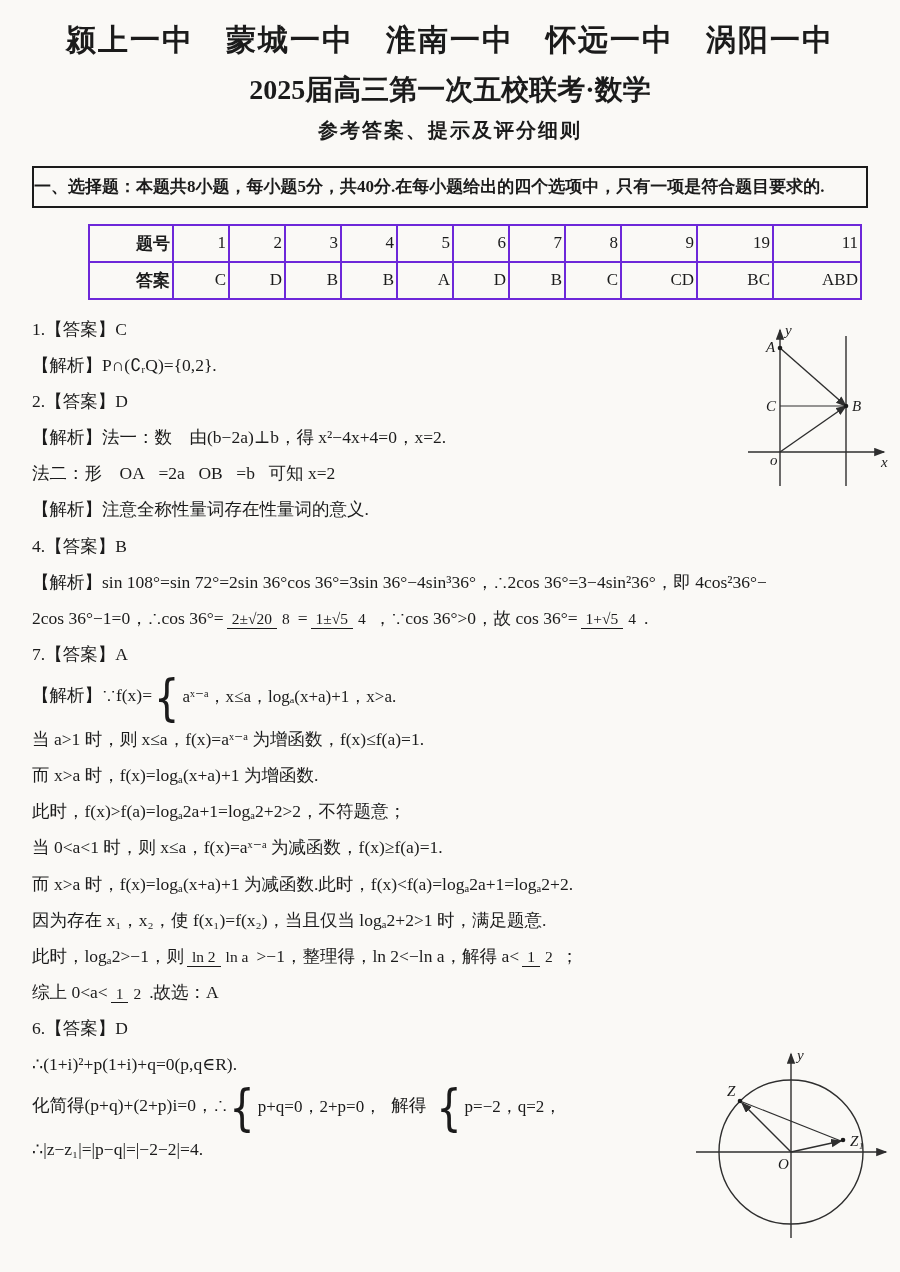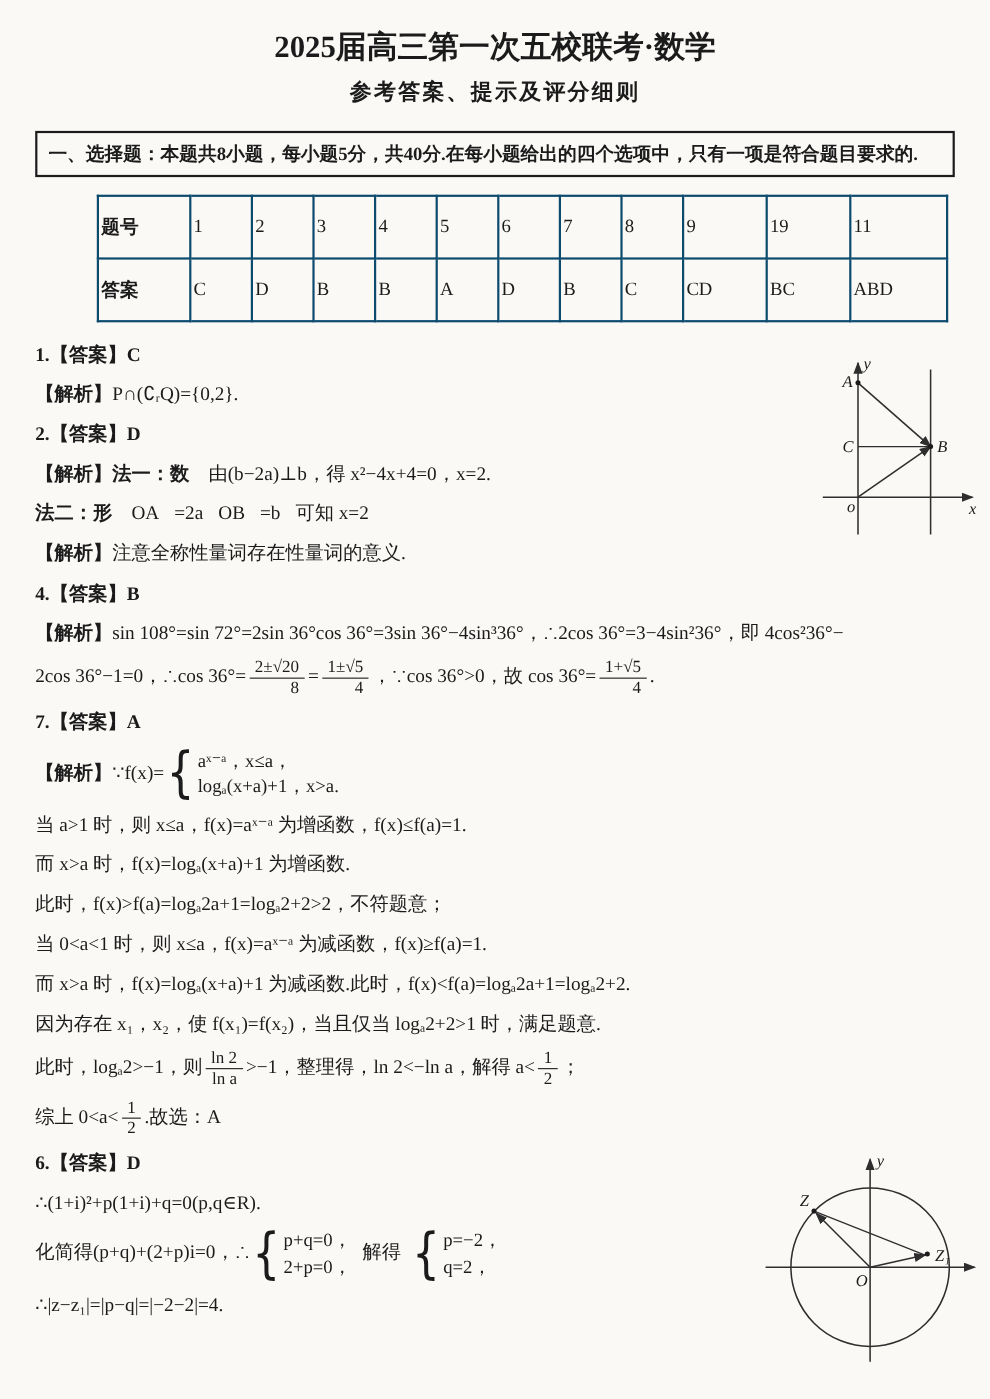--- a/index.html
+++ b/index.html
@@ -8,60 +8,61 @@
     background:#faf9f6;color:#1b1b1b;
     font-family:"Liberation Serif","DejaVu Serif",serif;
   }
   .page{padding:14px 28px 0 28px;position:relative;}
   .title{text-align:center;font-weight:bold;}
   .t1{font-size:30px;letter-spacing:2px;margin-top:6px;}
   .t2{font-size:28px;margin-top:10px;}
   .t3{font-size:20px;margin-top:8px;letter-spacing:2px;}
   .instruction-box{
     border:2px solid #1b1b1b;font-weight:bold;font-size:17px;
-    padding:7px 10px;margin:22px 4px 16px 4px;line-height:1.4;
+    padding:7px 0;margin:22px 4px 16px 4px;line-height:1.4;
   }
   table.answer-table{border-collapse:collapse;margin:0 0 16px 60px;}
   table.answer-table td{
-    border:2px solid #0c4a6e;text-align:left;font-size:17px;
-    padding:16px 2px;height:22px;
+    border:2px solid #6d28d9;text-align:right;font-size:17px;
+    padding:6px 2px;height:22px;
   }
   table.answer-table td:first-child{font-weight:bold;}
   .content{font-size:17.5px;padding:0 4px;}
   .line{margin:9px 0;line-height:1.55;}
-  .lbl{font-weight:bold;}
+  .lbl{font-weight:normal;}
   .frac{
-    display:inline-flex;flex-direction:column;align-items:flex-end;
+    display:inline-flex;align-items:flex-start;
     vertical-align:middle;margin:0 3px;line-height:1.15;font-size:15.5px;
   }
   .frac .num{padding:0 5px;border-bottom:1.4px solid #1b1b1b;}
   .frac .den{padding:0 5px;}
   .cases{display:inline-flex;align-items:center;vertical-align:middle;margin:0 2px;}
   .cases .brace{
     font-size:40px;font-weight:400;line-height:1;transform:scaleY(1.25);
     font-family:"DejaVu Sans",sans-serif;margin-right:3px;
   }
-  .cases .stack{display:inline-flex;flex-direction:column;font-size:17px;line-height:1.4;}
+  .cases .stack{display:inline-flex;flex-direction:row;font-size:17px;line-height:1.4;}
   .solve-mid{margin:0 8px;}
   .diagram{position:absolute;}
   #diagram1{left:742px;top:320px;}
   #diagram2{left:686px;top:1046px;}
   svg line, svg circle.shape{stroke:#2e2e2e;stroke-width:1.4;fill:none;}
   svg .thin{stroke-width:1.1;}
   svg .dot{fill:#1b1b1b;stroke:none;}
   svg text{
     font-family:"Liberation Serif","DejaVu Serif",serif;
     font-style:italic;font-size:15px;fill:#1b1b1b;
   }
 </style>
 </head>
 <body>
 
 <div class="page">
 
+  <div class="title t1">颍上一中　蒙城一中　淮南一中　怀远一中　涡阳一中</div>
   <div class="title t2">2025届高三第一次五校联考·数学</div>
   <div class="title t3">参考答案、提示及评分细则</div>
 
   <div class="instruction-box">一、选择题：本题共8小题，每小题5分，共40分.在每小题给出的四个选项中，只有一项是符合题目要求的.</div>
 
   <table class="answer-table">
     <colgroup>
       <col style="width:84px">
         <col style="width:56px">
         <col style="width:56px">

